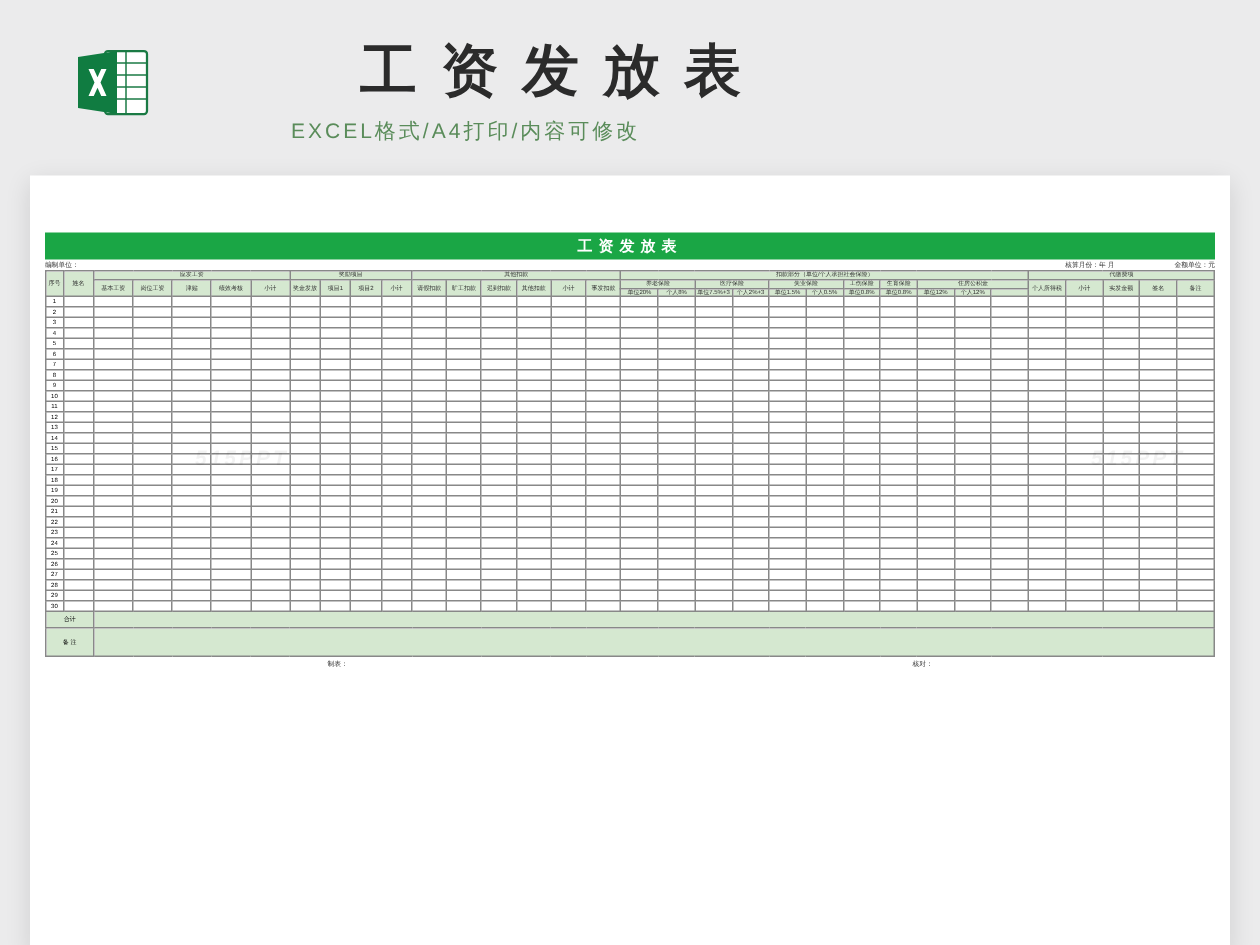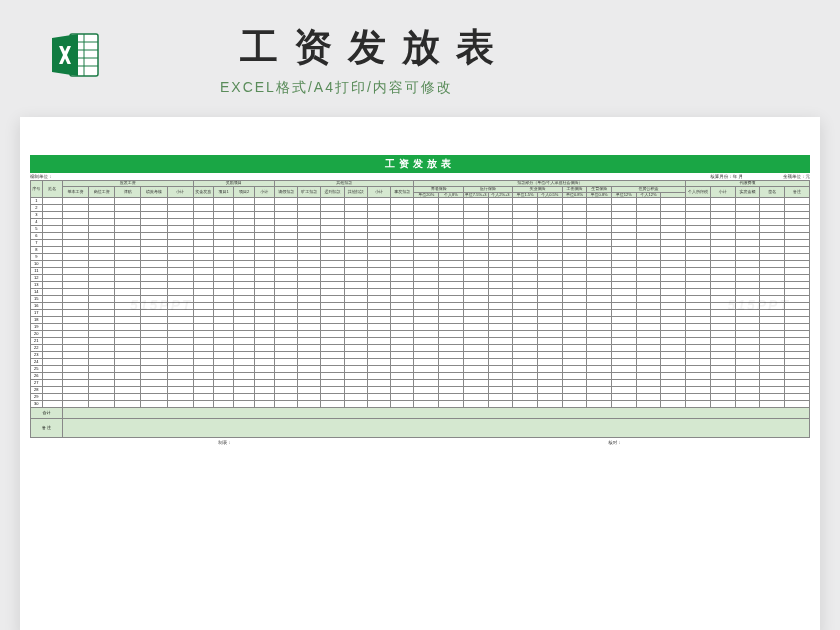--- a/index.html
+++ b/index.html
@@ -1,20 +1,20 @@
 <!DOCTYPE html>
 <html><head>
 <meta charset="utf-8">
 <style>
 body{margin:0;width:840px;height:630px;background:#ebebec;font-family:"Microsoft YaHei",sans-serif;overflow:hidden}
 .page-header{display:flex;align-items:flex-start;padding:22px 0 0 48px}
 .excel-icon-wrap{margin-right:20px;margin-top:6px}
 .title-block{flex:1}
 .main-title{font-size:38px;font-weight:700;color:#2b2b2b;letter-spacing:16px;margin:0 0 6px 118px}
-.sub-title{font-size:14px;color:#5a8c5a;letter-spacing:2px;margin-left:98px}
+.sub-title{font-size:14px;color:#5a8c5a;letter-spacing:2px;margin-left:72px}
 .paper{background:#fff;margin:20px auto 0;width:780px;height:470px;box-shadow:0 4px 16px rgba(0,0,0,0.12);position:relative;padding:38px 10px 10px}
 .wm{position:absolute;font-size:14px;color:rgba(0,0,0,0.05);font-weight:700;letter-spacing:2px;font-style:italic;user-select:none}
 .wm1{top:180px;left:110px}
 .wm2{top:180px;right:30px}
 .sheet-title-bar{background:#1aa645;color:#fff;font-size:10px;font-weight:700;text-align:center;padding:2px 0;letter-spacing:4px}
 .meta-row{display:flex;font-size:4.5px;color:#333;padding:1px 0}
 .meta-left{flex:1}
 .meta-right{display:flex;gap:40px}
 .sheet{width:100%;border-collapse:collapse;table-layout:fixed}
 .sheet th,.sheet td{border:0.5px solid #888;font-size:4px;text-align:center;padding:0;line-height:1.2;overflow:hidden}

